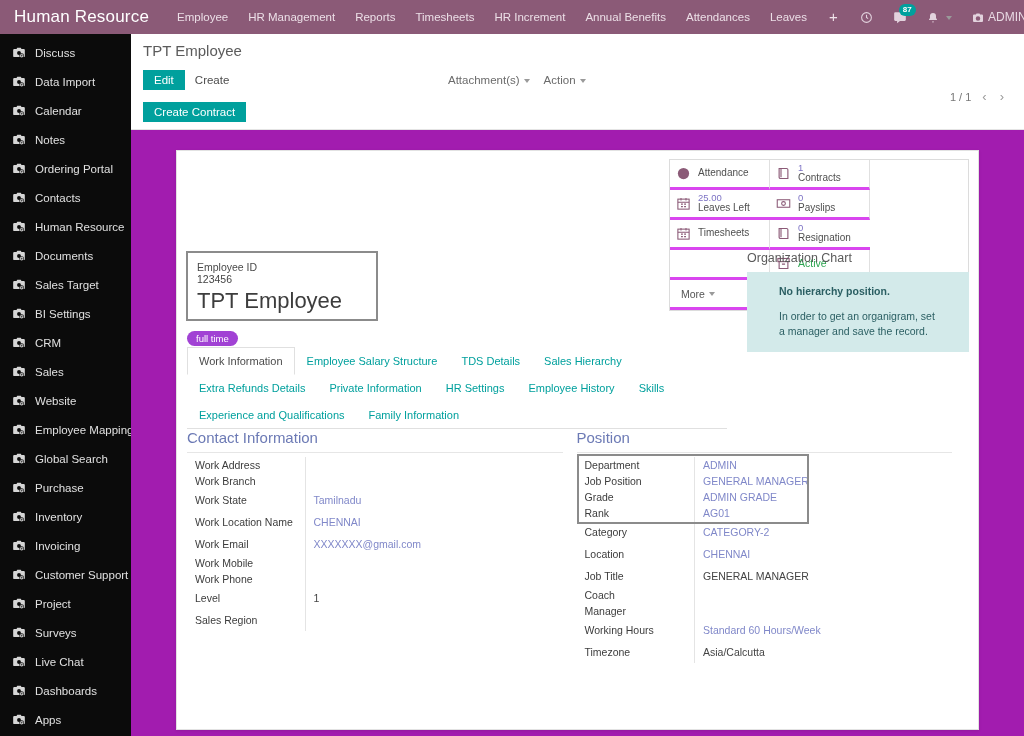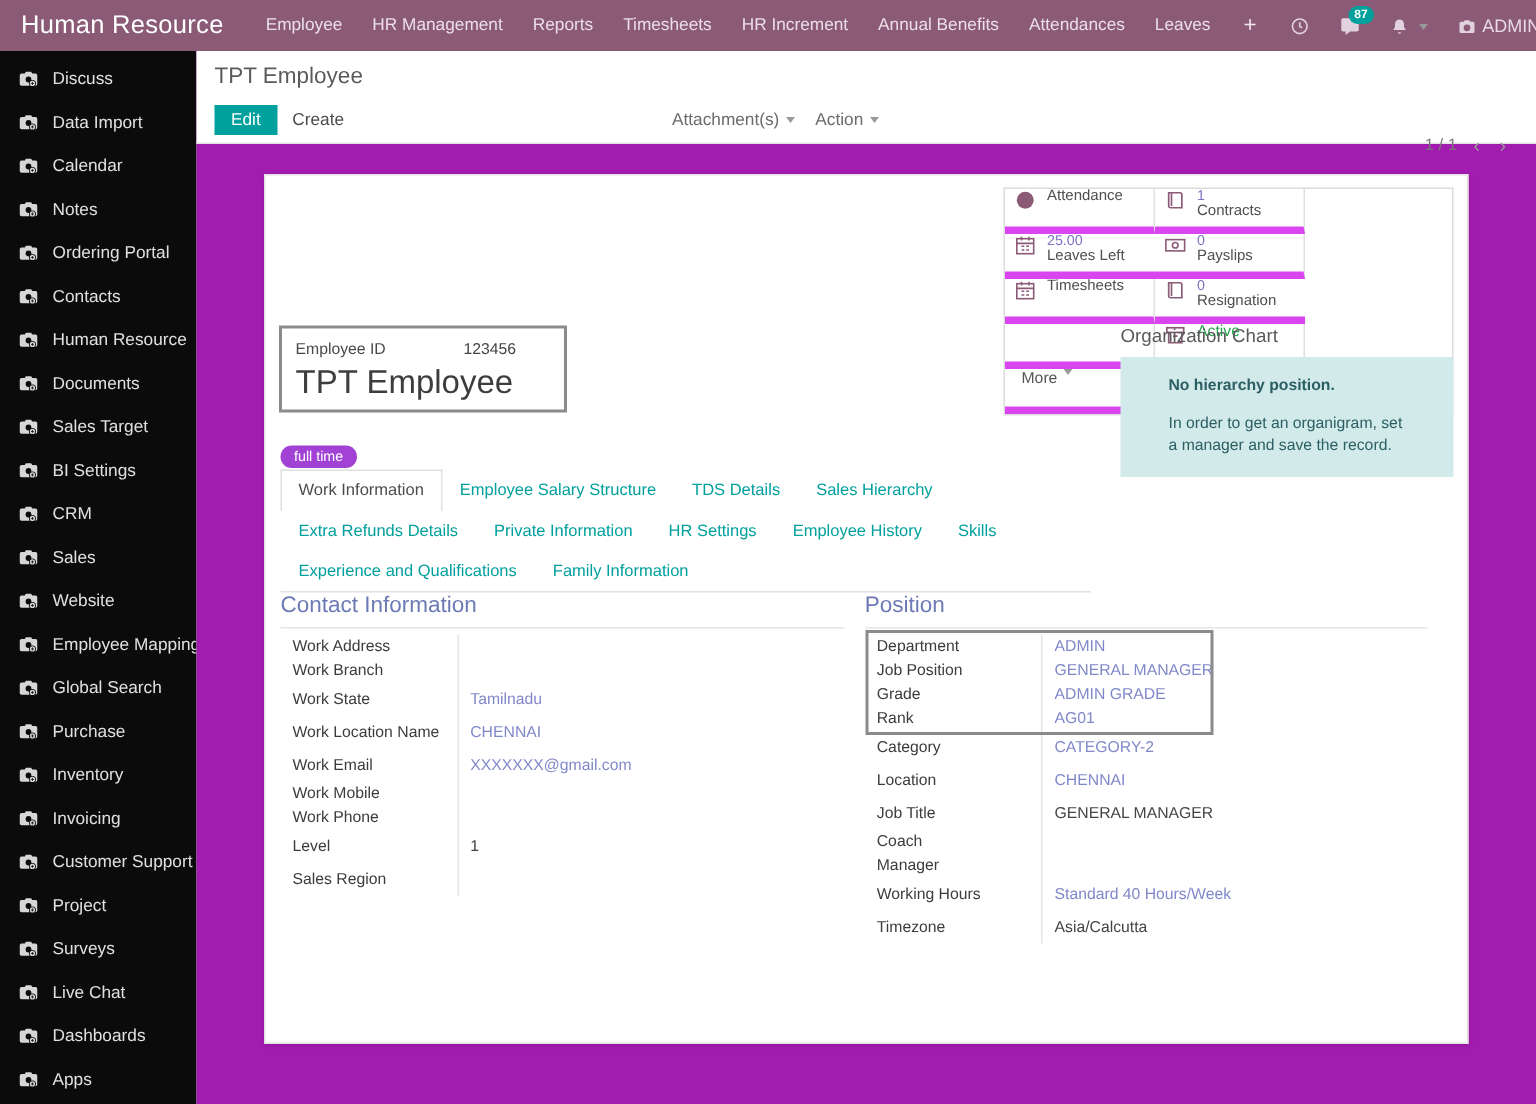--- a/index.html
+++ b/index.html
@@ -95,40 +95,40 @@
   }
 
   
   .statbox {
     position: absolute; top: 8px; right: 9px;
     width: 300px; border: 1px solid #dcdcdc; background: #fff;
     display: flex; flex-wrap: wrap;
   }
   .statbtn {
     width: 100px; height: 30px; border-right: 1px solid #e0e0e0;
-    border-bottom: 5px solid #d946ef;
-    display: flex; align-items: flex-start; padding: 0 5px; cursor: pointer;
+    border-bottom: 3px solid #d946ef;
+    display: flex; align-items: center; padding: 0 5px; cursor: pointer;
     background: #fff;
   }
   .statbtn:nth-child(3n) { border-right: none; }
   .statbtn.empty { cursor: default; }
   .stat-ico { width: 17px; flex: 0 0 17px; margin-right: 6px; display:flex; align-items:center; justify-content:center;}
   .stat-txt { line-height: 1.06; }
   .stat-val { font-size: 9.5px; color: #7d73c4; display: block; }
   .stat-val.green { color: #2aa44f; font-size: 10.5px; }
   .stat-lab { font-size: 10px; color: #4f4f4f; display: block; }
   .stat-more { font-size: 10.5px; color: #555; }
 
   
   .title-card {
     position: absolute; top: 100px; left: 9px;
     width: 192px; border: 2px solid #8b8b8b; background: #fff;
     padding: 8px 9px 4px 9px;
   }
-  .tc-row { display: flex; align-items: baseline; margin-bottom: 2px;}
+  .tc-row { display: flex; align-items: baseline; margin-bottom: 2px; flex-direction: column;}
   .tc-label { font-size: 10.5px; color: #4a4a4a; width: 112px; }
   .tc-val { font-size: 10.5px; color: #444; }
   .emp-name { font-size: 22px; color: #3d3d3d; line-height: 1.25; margin-top: 2px;}
   .tag-row { position: absolute; top: 177px; left: 10px;}
   .tag {
     display: inline-block; background: #a142d4; color: #fff;
     font-size: 9.5px; border-radius: 9px; padding: 2px 9px;
   }
 
   
@@ -471,20 +471,23 @@
         <div class="cp-mid">
           <span class="drop"><span>Attachment(s)</span><span class="caret"></span></span>
           <span class="drop"><span>Action</span><span class="caret"></span></span>
         </div>
         <div class="cp-right">
           <span class="pager">1 / 1</span>
           <span class="chev">‹</span>
           <span class="chev">›</span>
         </div>
       </div>
+      <div class="cp-row2">
+        <button class="btn-primary">Create Contract</button>
+      </div>
     </div>
 
     <div class="sheetwrap">
       <div class="sheet">
 
         <div class="statbox" id="statbox">
             <div class="statbtn">
               <span class="stat-ico">
                 <svg width="15" height="15" viewBox="0 0 24 24">
                   <circle cx="12" cy="12" r="9" fill="#8b5a77"></circle>
@@ -685,21 +688,21 @@
                   <tr>
                     <td class="f-label">Coach</td>
                     <td class="f-val empty">&nbsp;</td>
                   </tr>
                   <tr>
                     <td class="f-label">Manager</td>
                     <td class="f-val empty">&nbsp;</td>
                   </tr>
                   <tr class="tall">
                     <td class="f-label">Working Hours</td>
-                    <td class="f-val link">Standard 40 Hours/Week</td>
+                    <td class="f-val link">Standard 60 Hours/Week</td>
                   </tr>
                   <tr class="tall">
                     <td class="f-label">Timezone</td>
                     <td class="f-val plain">Asia/Calcutta</td>
                   </tr>
                 </tbody>
               </table>
             <div class="hl-box" id="poshl" style="top: 25px; left: 0px; width: 232px; height: 70px;"></div>
           </div>
         </div>

